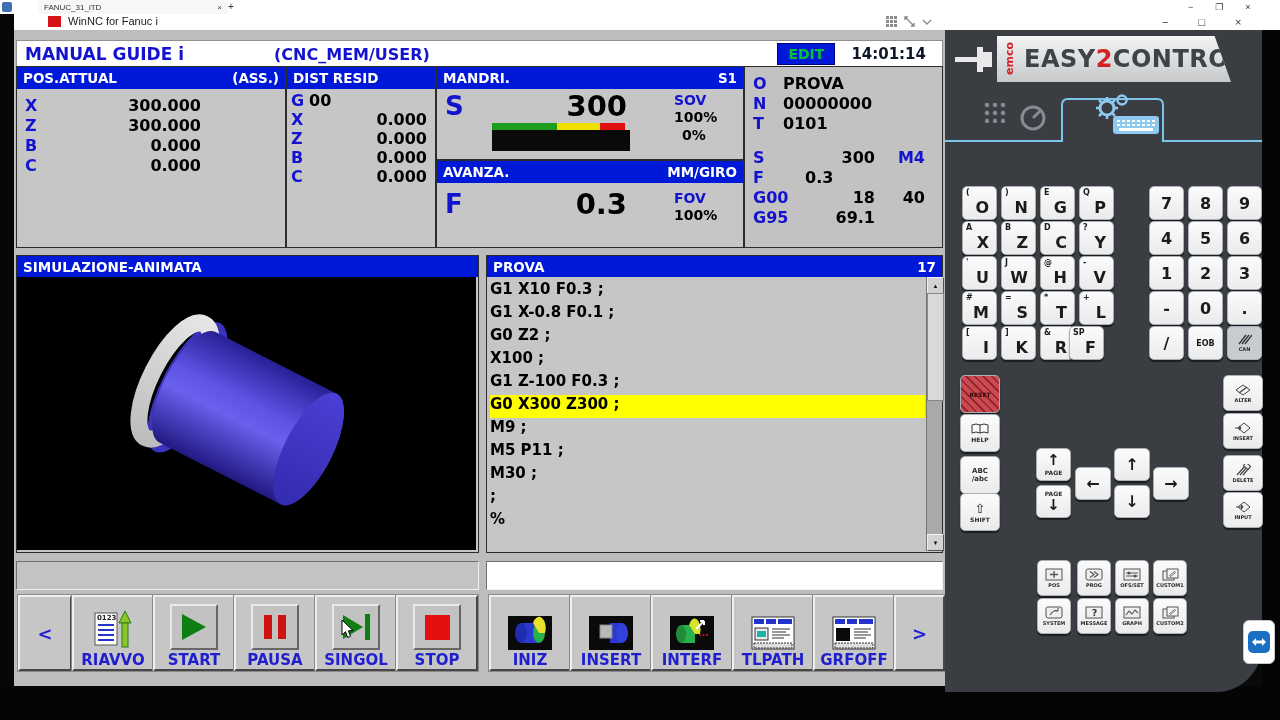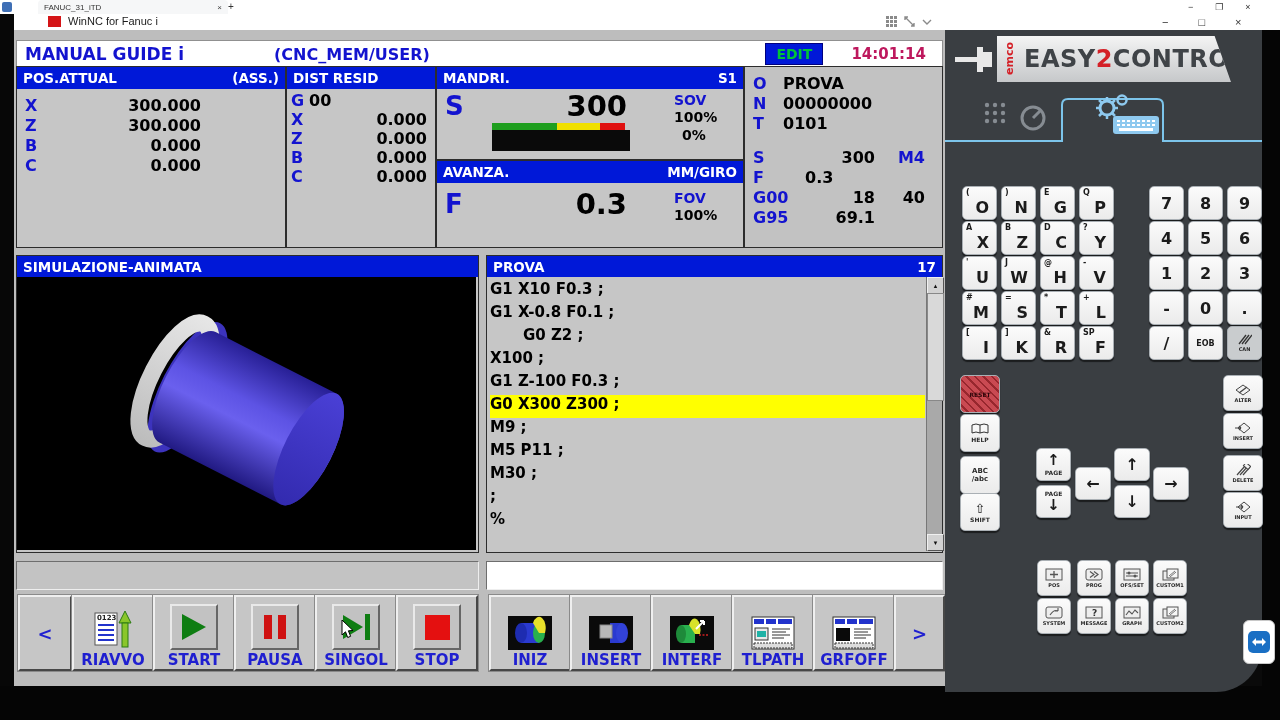--- a/index.html
+++ b/index.html
@@ -15,21 +15,21 @@
   .winctl{position:absolute;top:0;height:13px;display:flex;gap:22px;align-items:center;font-size:9px;color:#333;}
   .titlebar{position:absolute;left:14px;top:14px;width:1266px;height:16px;background:#ffffff;border-bottom:1px solid #d0d0d0;}
   .emcologo{position:absolute;left:34px;top:2px;width:13px;height:11px;background:#d41417;}
   .wintitle{position:absolute;left:54px;top:1px;font-size:11px;color:#1c1c1c;}
   
   .cnc{position:absolute;left:14px;top:30px;width:931px;height:656px;background:#bdbdbd;}
   .mghead{position:absolute;left:2px;top:10px;width:925px;height:26px;background:#fff;border:1px solid #909090;display:flex;align-items:center;}
   .mgtitle{color:#1313cf;font:bold 17px "DejaVu Sans",sans-serif;margin-left:8px;}
   .mgpath{color:#1313cf;font:bold 16px "DejaVu Sans",sans-serif;margin-left:90px;}
   .editbadge{margin-left:auto;width:56px;height:20px;background:#0018d8;border:1px solid #000080;color:#00c437;font:bold 14px "DejaVu Sans",sans-serif;display:flex;align-items:center;justify-content:center;}
-  .clock{color:#be185d;font:bold 15px "DejaVu Sans",sans-serif;margin:0 16px 0 28px;}
+  .clock{color:#0f172a;font:bold 15px "DejaVu Sans",sans-serif;margin:0 16px 0 16px;}
   .panel{position:absolute;background:#c6c6c6;border:1px solid #2c2c2c;}
   .phead{height:22px;background:#0018d8;color:#fff;display:flex;justify-content:space-between;align-items:center;padding:0 6px;font:bold 13.5px "DejaVu Sans",sans-serif;white-space:nowrap;}
   .axrow{display:flex;height:20px;align-items:center;font:bold 16px "DejaVu Sans",sans-serif;}
   .axl{color:#1313cf;width:26px;padding-left:8px;}
   .axv{color:#000;}
   .blue{color:#1313cf;}
   .cncline{font:bold 15px "DejaVu Sans",sans-serif;color:#000;}
   
   .skey{position:absolute;height:72px;background:#c6c6c6;border:2px solid;border-color:#efefef #474747 #474747 #efefef;outline:1px solid #8a8a8a;display:flex;flex-direction:column;align-items:center;justify-content:flex-end;}
   .skey .lbl{color:#1f1fd0;font:bold 15px "DejaVu Sans",sans-serif;line-height:18px;}
@@ -278,21 +278,21 @@
 
     <div class="panel" style="left:472px;top:225px;width:455px;height:296px;">
       <div class="phead" style="height:21px;">
         <span>PROVA</span>
         <span>17</span>
       </div>
       <div style="position:relative;height:274px;">
         <div style="position:absolute;left:3px;top:3px;right:17px;">
           <div class="cncline" style="height:23px;">G1 X10 F0.3 ;</div>
           <div class="cncline" style="height:23px;">G1 X-0.8 F0.1 ;</div>
-          <div class="cncline" style="height:23px;margin-left:33px;">G0 Z2 ;</div>
+          <div class="cncline" style="height:23px;">G0 Z2 ;</div>
           <div class="cncline" style="height:23px;">X100 ;</div>
           <div class="cncline" style="height:23px;">G1 Z-100 F0.3 ;</div>
           <div class="cncline hl" style="height:23px;">G0 X300 Z300 ;</div>
           <div class="cncline" style="height:23px;">M9 ;</div>
           <div class="cncline" style="height:23px;">M5 P11 ;</div>
           <div class="cncline" style="height:23px;">M30 ;</div>
           <div class="cncline" style="height:23px;">;</div>
           <div class="cncline" style="height:23px;">%</div>
         </div>
         <div class="scrl">
@@ -563,21 +563,21 @@
         <span class="main">I</span>
       </div>
     <div class="k" style="left:56px;top:296px;width:33px;height:32px;">
         <span class="sup">]</span>
         <span class="main">K</span>
       </div>
     <div class="k" style="left:95px;top:296px;width:33px;height:32px;">
         <span class="sup">&amp;</span>
         <span class="main">R</span>
       </div>
-    <div class="k" style="left:134px;top:296px;width:33px;height:32px;">
+    <div class="k" style="left:124px;top:296px;width:33px;height:32px;">
         <span class="sup">SP</span>
         <span class="main">F</span>
       </div>
 
     <div class="k cen" style="left:204px;top:156px;width:33px;height:32px;">
         <span>7</span>
       </div>
     <div class="k cen" style="left:243px;top:156px;width:33px;height:32px;">
         <span>8</span>
       </div>

